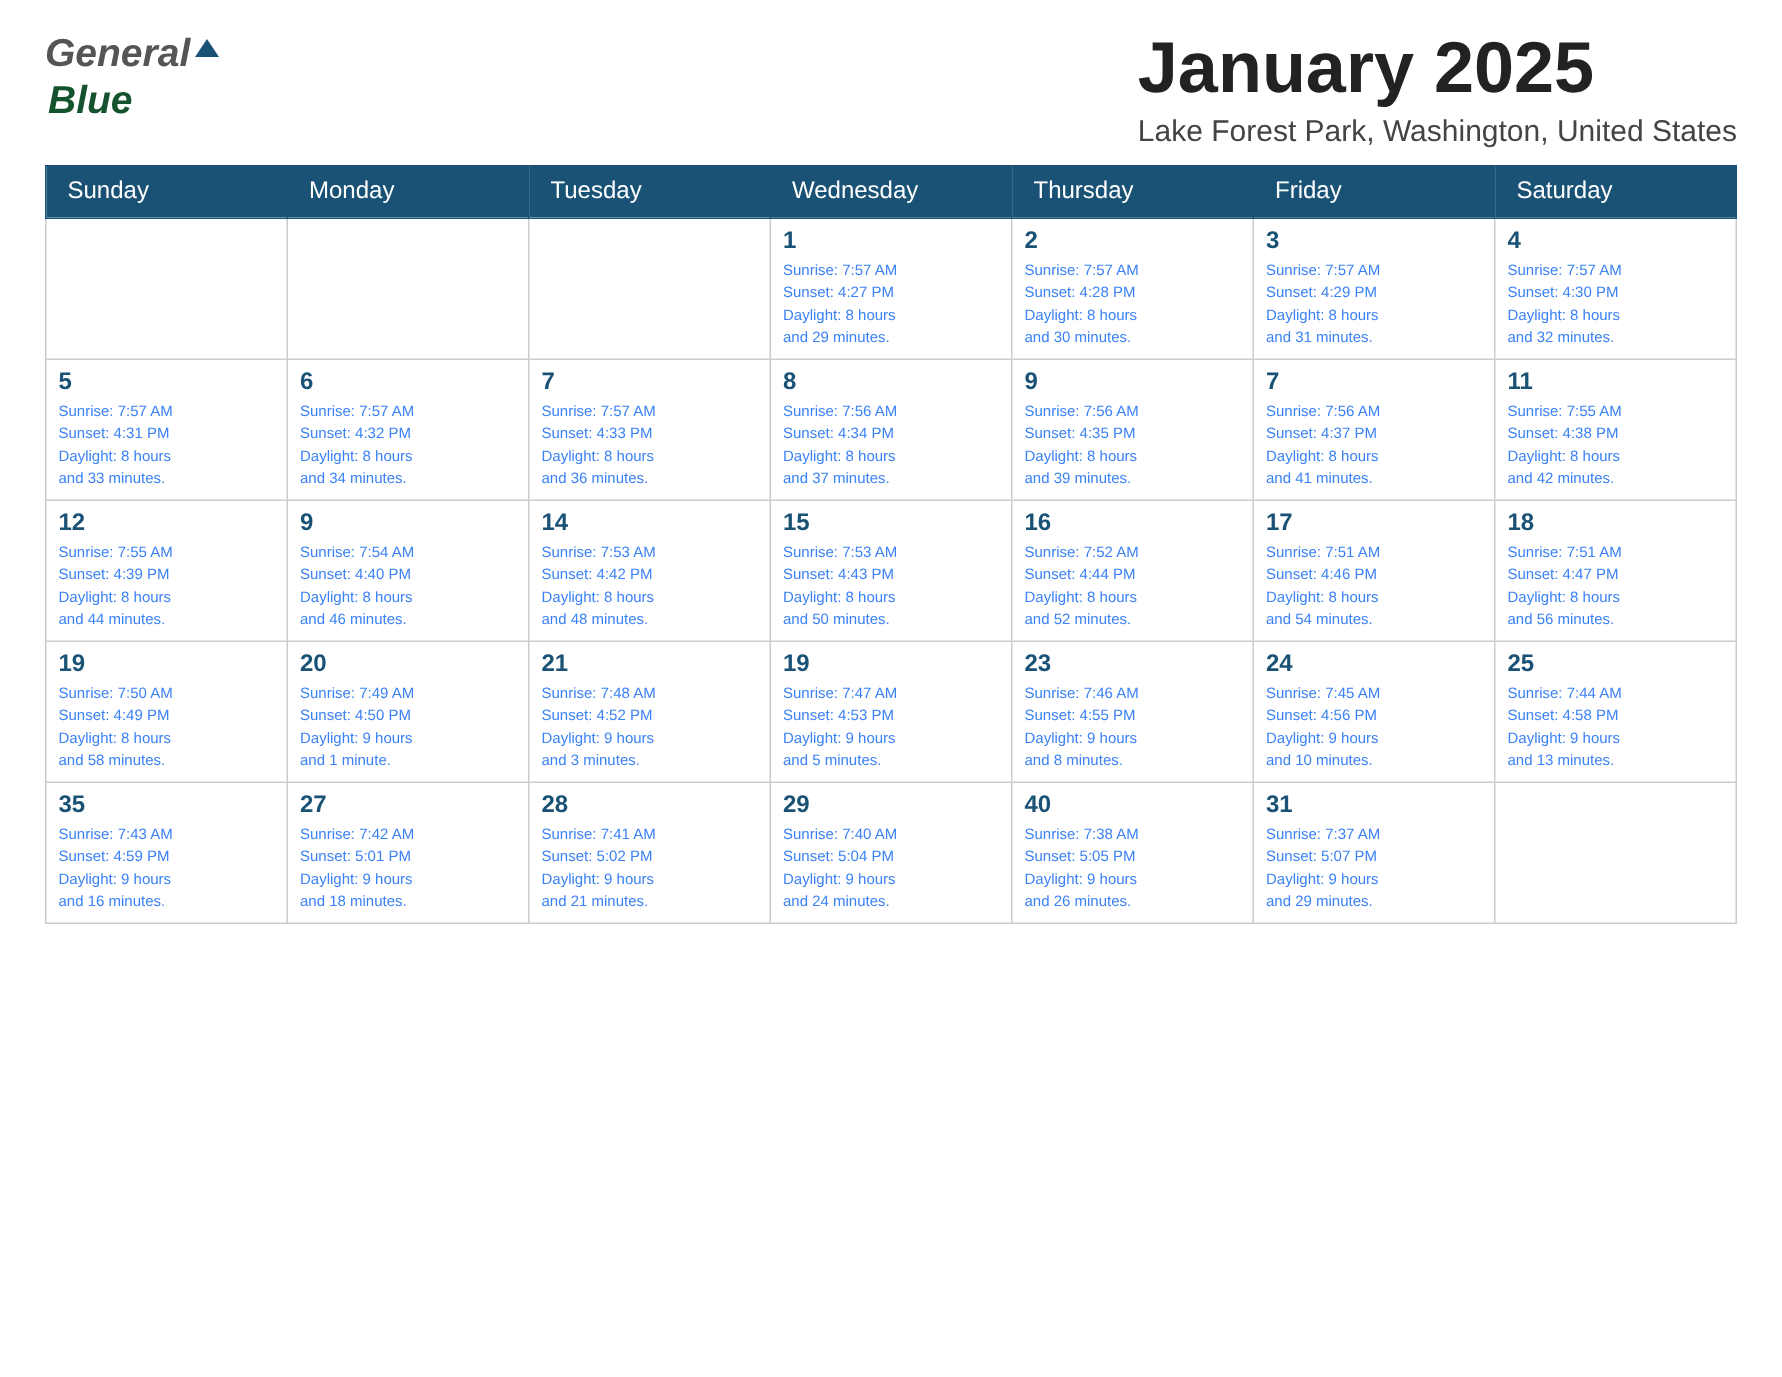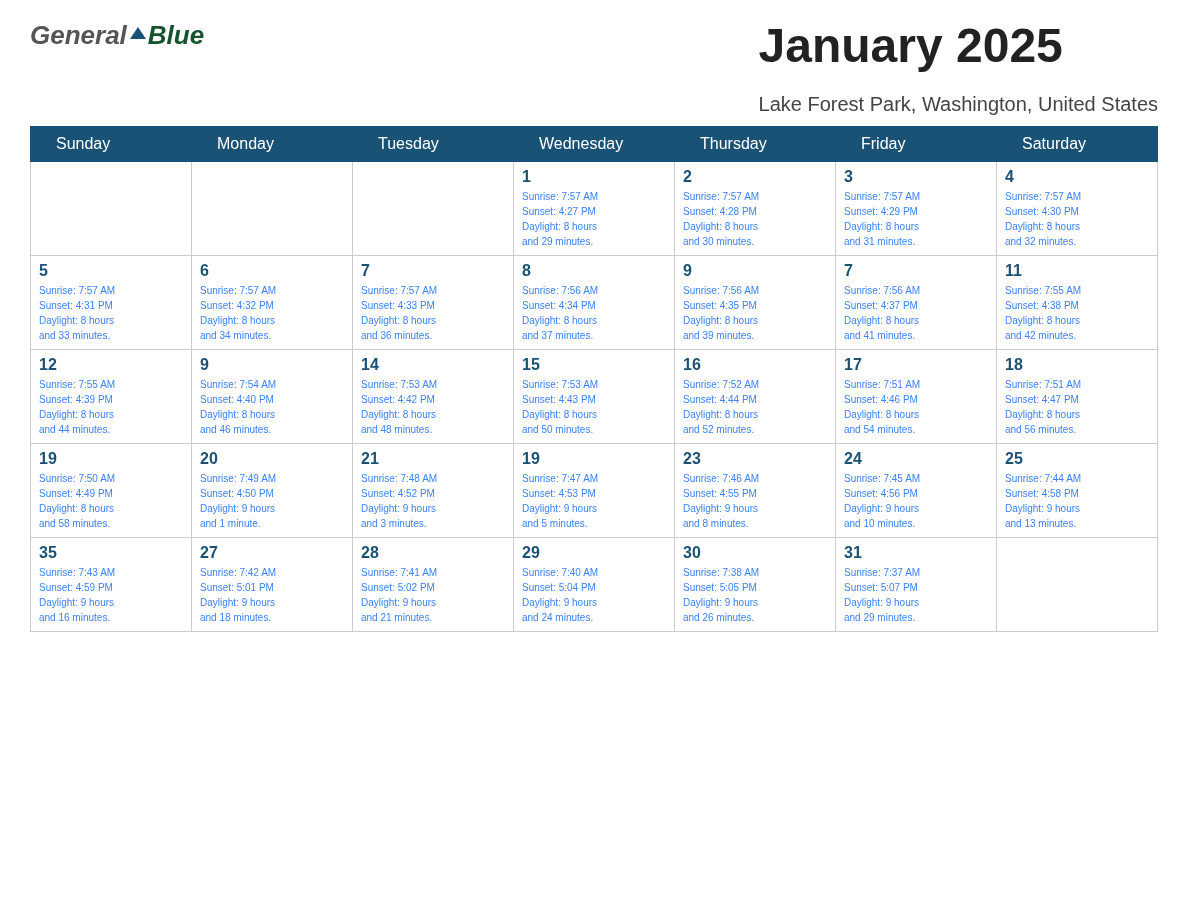--- a/index.html
+++ b/index.html
@@ -20,33 +20,33 @@
     }
     .month-title {
       font-size: 48px;
       font-weight: bold;
       color: #222;
       line-height: 1.1;
     }
     .location-title {
       font-size: 20px;
       color: #444;
-      margin-top: 20px;
+      margin-top: 4px;
     }
     .calendar-table {
       width: 100%;
       border-collapse: collapse;
       border: 1px solid #ccc;
     }
     .calendar-table th {
       background-color: #1a5276;
       color: #fff;
       font-size: 16px;
       font-weight: normal;
-      padding: 8px 25px;
+      padding: 8px 14px;
       text-align: left;
       border: 1px solid #1a5276;
     }
     .calendar-table td {
       vertical-align: top;
       padding: 6px 8px;
       border: 1px solid #ccc;
       width: calc(100% / 7);
       min-height: 100px;
       font-size: 13px;
@@ -63,21 +63,21 @@
       font-size: 10px;
       line-height: 1.5;
       color: #3b82f6;
     }
     .empty-cell {
       background: #fff;
     }
     
     .logo-wrapper {
       display: flex;
-      flex-direction: row;
+      flex-direction: column;
       align-items: flex-start;
     }
     .logo-line1 {
       display: flex;
       align-items: center;
     }
   </style>
 </head>
 <body>
 
@@ -234,21 +234,21 @@
         </td>
         <td>
           <span class="day-number">28</span>
           <div class="day-info">Sunrise: 7:41 AM<br>Sunset: 5:02 PM<br>Daylight: 9 hours<br>and 21 minutes.</div>
         </td>
         <td>
           <span class="day-number">29</span>
           <div class="day-info">Sunrise: 7:40 AM<br>Sunset: 5:04 PM<br>Daylight: 9 hours<br>and 24 minutes.</div>
         </td>
         <td>
-          <span class="day-number">30</span>
+          <span class="day-number">40</span>
           <div class="day-info">Sunrise: 7:38 AM<br>Sunset: 5:05 PM<br>Daylight: 9 hours<br>and 26 minutes.</div>
         </td>
         <td>
           <span class="day-number">31</span>
           <div class="day-info">Sunrise: 7:37 AM<br>Sunset: 5:07 PM<br>Daylight: 9 hours<br>and 29 minutes.</div>
         </td>
         <td class="empty-cell"></td>
       </tr>
     </tbody>
 </table>

